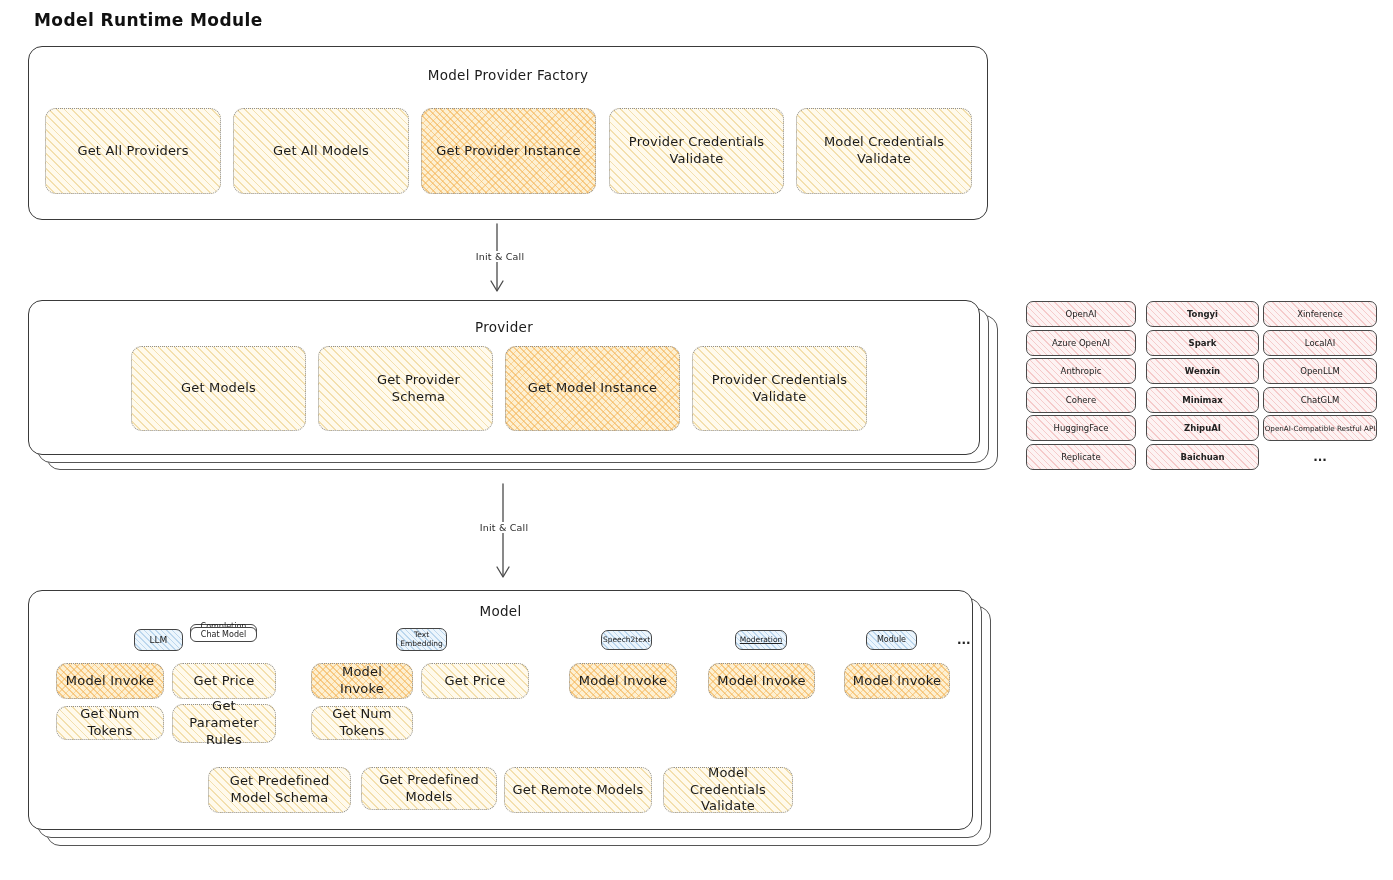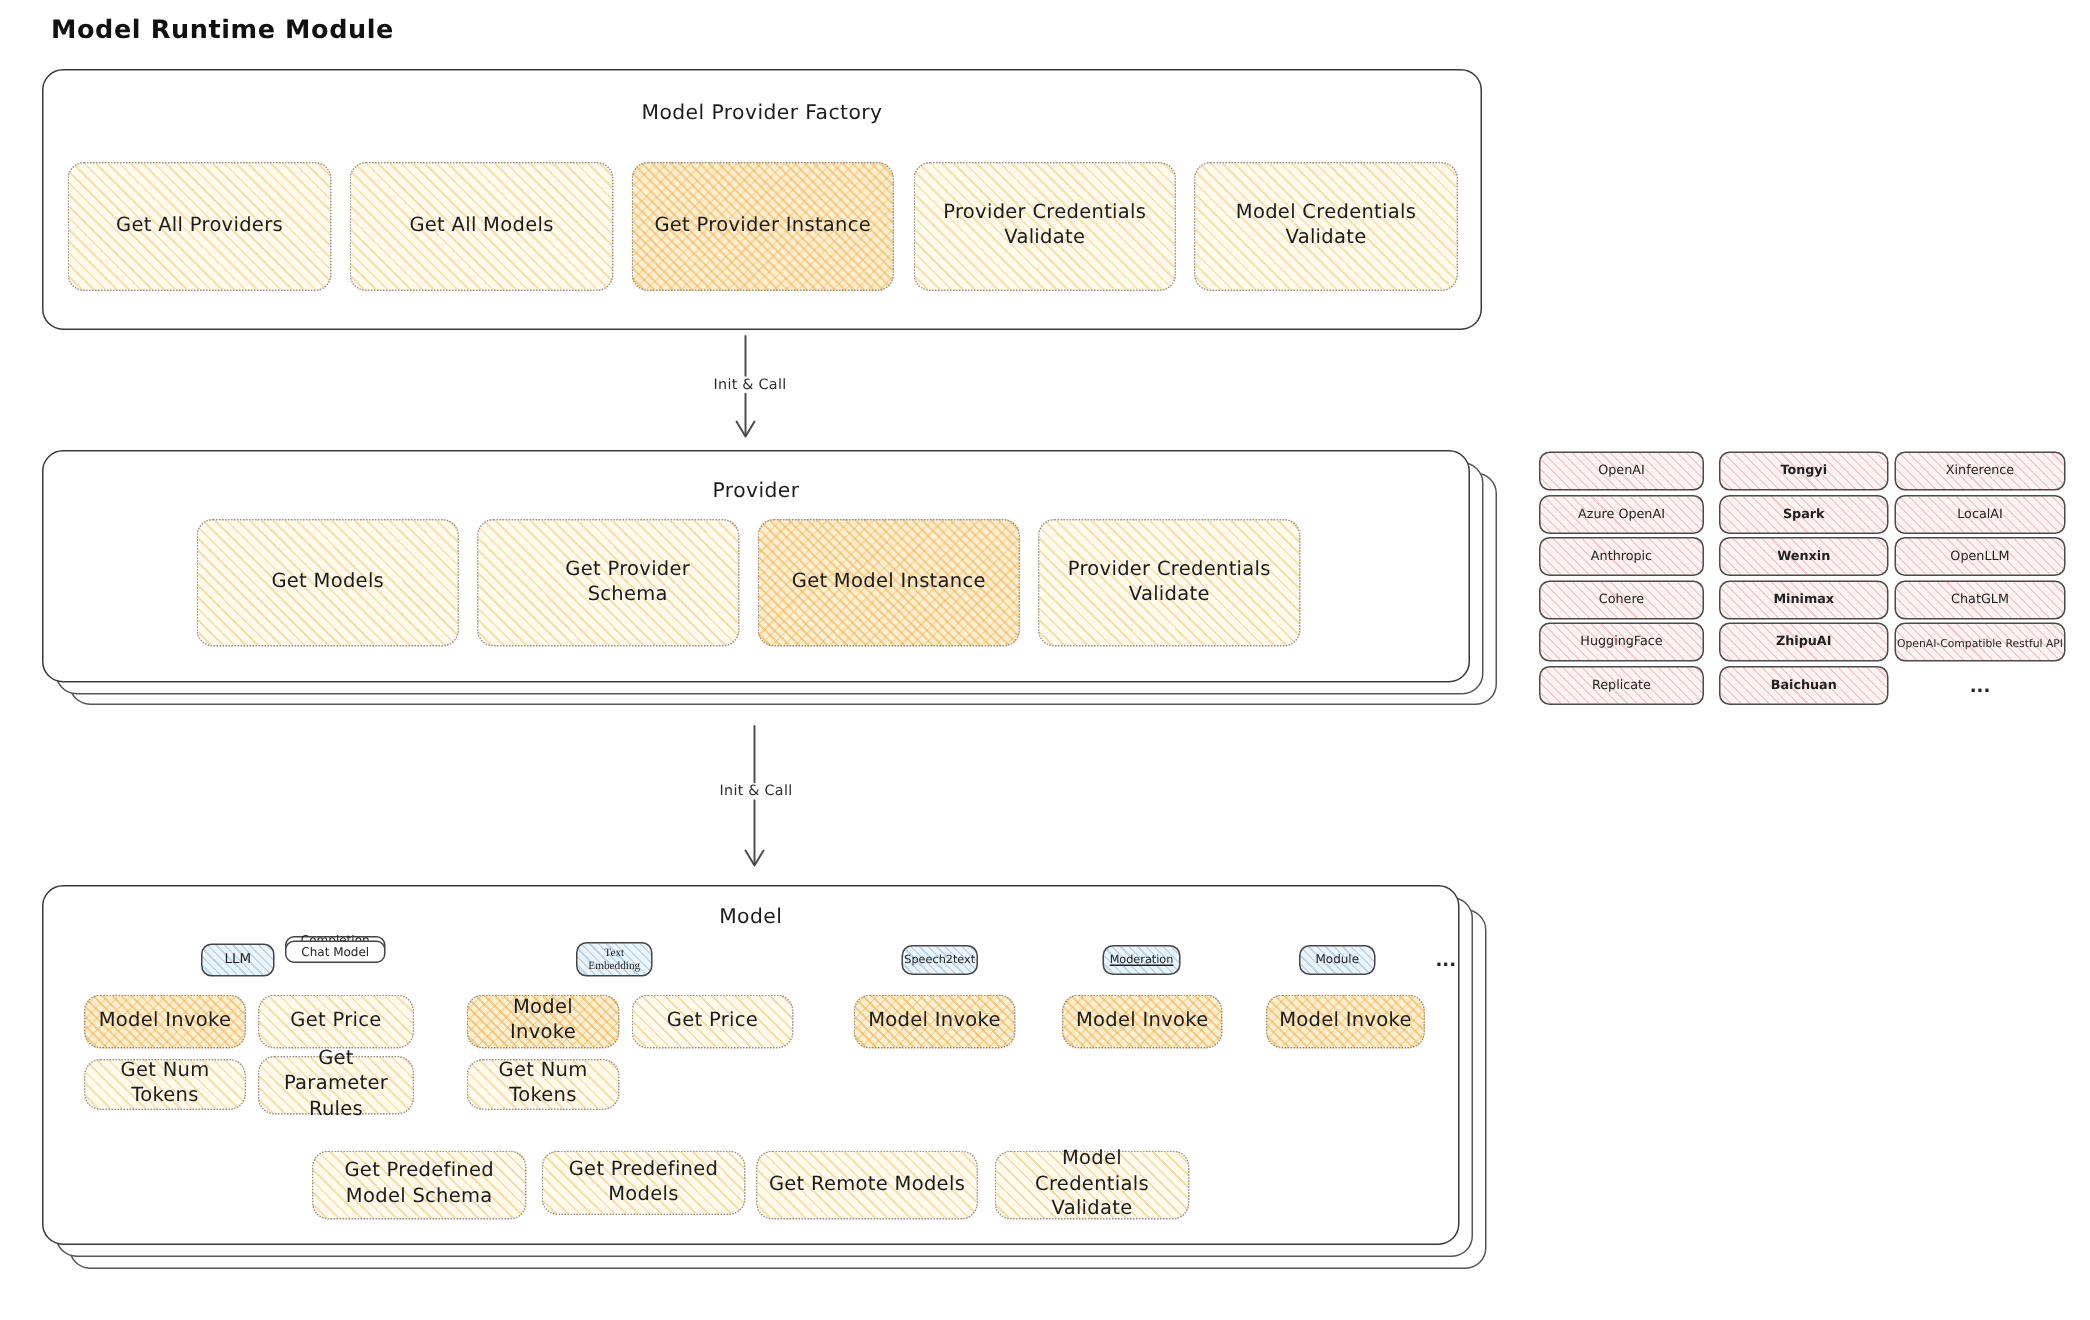--- a/index.html
+++ b/index.html
@@ -129,21 +129,21 @@
   <div class="alabel" style="left:467px;top:522px;width:74px;">Init &amp; Call</div>
 
   <div class="layer" style="left:46px;top:606px;width:945px;height:240px;"></div>
   <div class="layer" style="left:37px;top:598px;width:945px;height:240px;"></div>
   <div class="container" style="left:28px;top:590px;width:945px;height:240px;">
     <div class="ctitle" style="top:12px;">Model</div>
 
     <div class="tab blue" style="left:105px;top:38px;width:49px;height:22px;font-size:9px;">LLM</div>
     <div class="tab white" style="left:161px;top:33px;width:67px;height:14px;font-size:8px;">Completion Model</div>
     <div class="tab white" style="left:161px;top:36px;width:67px;height:15px;font-size:8px;">Chat Model</div>
-    <div class="tab blue" style="left:355px;top:37px;width:51px;height:23px;font-size:7.5px;padding:4px 4px;font-family:Liberation Serif, serif;">Text Embedding</div>
+    <div class="tab blue" style="left:367px;top:37px;width:51px;height:23px;font-size:7.5px;padding:4px 4px;">Text Embedding</div>
     <div class="tab blue" style="left:572px;top:39px;width:51px;height:20px;font-size:7.5px;">Speech2text</div>
     <div class="tab blue" style="left:706px;top:39px;width:52px;height:20px;font-size:7.5px;text-decoration:underline;">Moderation</div>
     <div class="tab blue" style="left:837px;top:39px;width:51px;height:20px;font-size:8px;">Module</div>
     <div class="dots" style="left:928px;top:42px;">...</div>
 
     <div class="op fill-orange" style="left:27px;top:72px;width:108px;height:36px;">Model Invoke</div>
     <div class="op fill-yellow" style="left:143px;top:72px;width:104px;height:36px;">Get Price</div>
     <div class="op fill-orange" style="left:282px;top:72px;width:102px;height:36px;">Model Invoke</div>
     <div class="op fill-yellow" style="left:392px;top:72px;width:108px;height:36px;">Get Price</div>
     <div class="op fill-orange" style="left:540px;top:72px;width:108px;height:36px;">Model Invoke</div>

